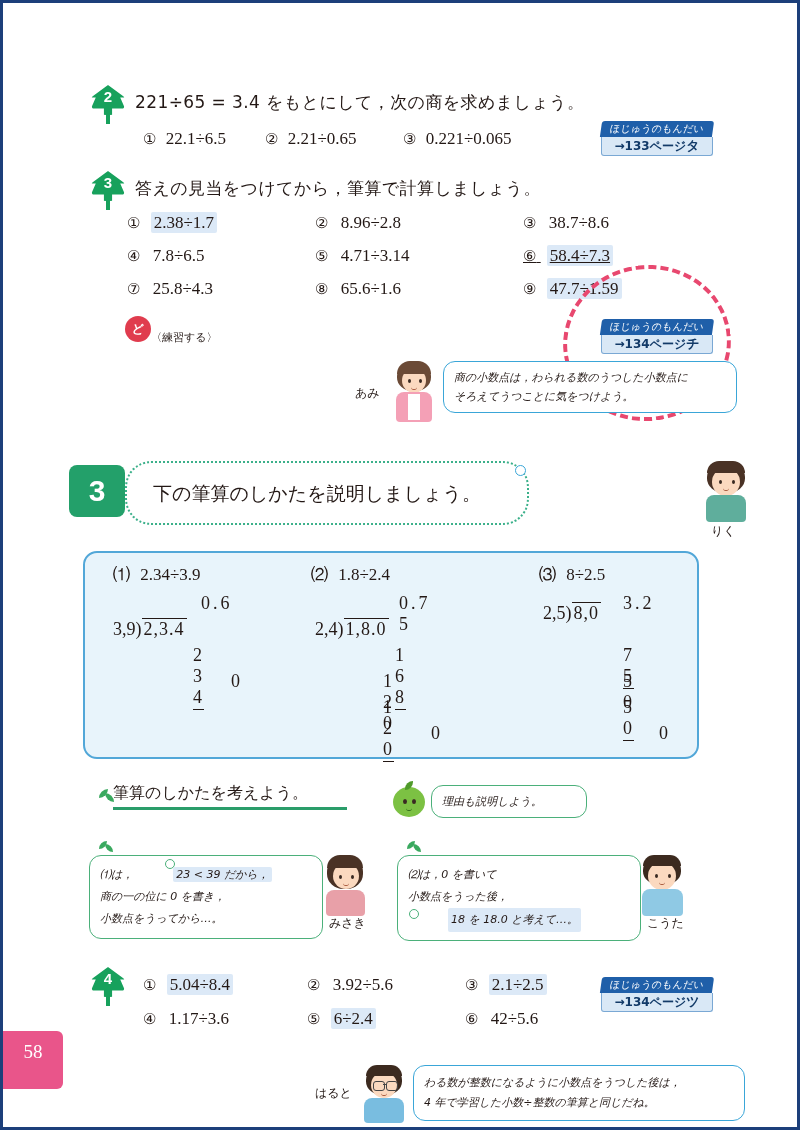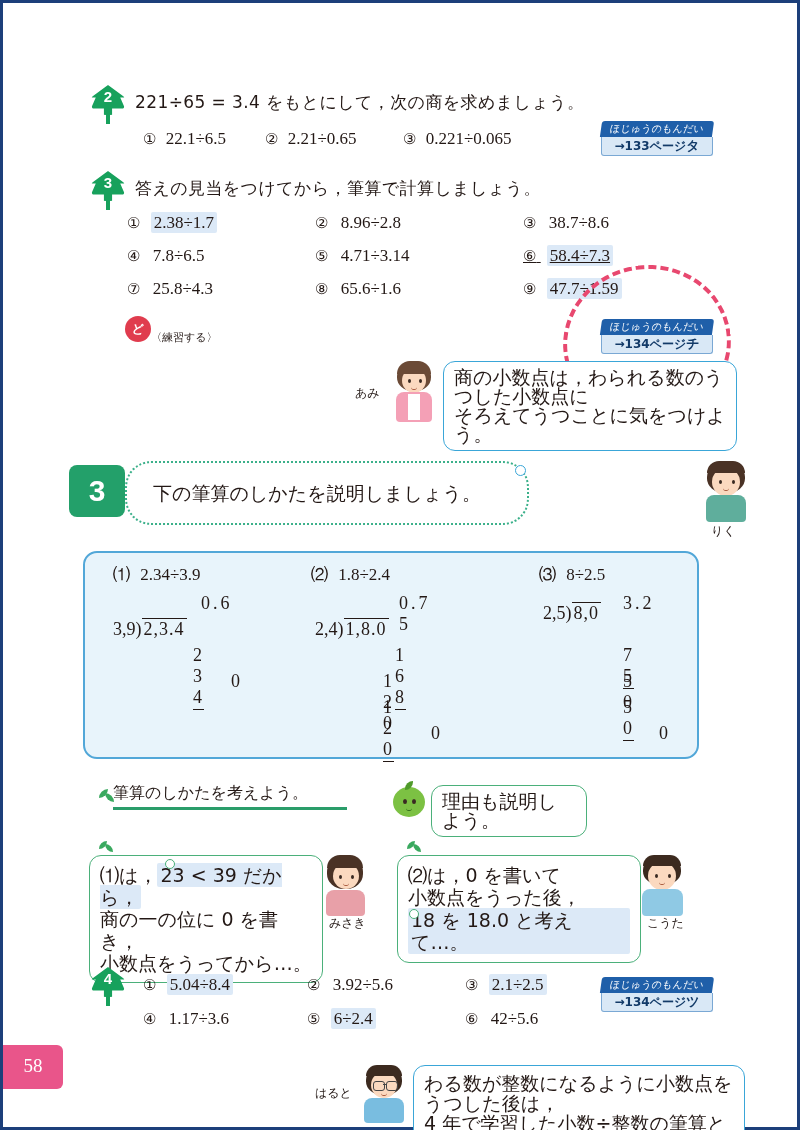--- a/index.html
+++ b/index.html
@@ -15,21 +15,21 @@
     position:absolute;left:0;top:0;width:800px;height:1130px;
     border:3px solid #1c3f7a;
     box-sizing:border-box;
   }
   .inner{position:absolute;left:0;top:0;width:794px;height:1124px;}
 
   
   .abs{position:absolute;}
   .jp{font-family:"DejaVu Sans","Liberation Sans",sans-serif;}
   .num{font-family:"Liberation Serif","DejaVu Serif",serif;}
-  .hl{background:#dce9f7;padding:1px 3px;border-radius:2px;}
+  .hl{background:#dce9f7;padding:1px 3px;border-radius:2px;margin-left:40px;}
 
   
   .tree{position:absolute;width:34px;height:40px;}
   .tree .crown{
     position:absolute;left:0;top:0;width:34px;height:30px;
     background:#17a15c;
     border-radius:50% 50% 45% 45%/60% 60% 40% 40%;
     clip-path:polygon(50% 0%,100% 42%,86% 42%,100% 78%,62% 78%,62% 100%,38% 100%,38% 78%,0% 78%,14% 42%,0% 42%);
   }
   .tree .tnum{
@@ -64,21 +64,21 @@
 
   
   .redring{
     position:absolute;border:4px dashed #e8486f;border-radius:50%;
     pointer-events:none;
   }
 
   
   .bub{
     position:absolute;background:#fff;border:1.5px solid #3aa6d8;border-radius:12px;
-    font-size:19px;line-height:19px;padding:6px 10px;color:#231815;
+    font-size:11px;line-height:19px;padding:6px 10px;color:#231815;font-style:italic;
   }
   .bub.green{border-color:#4bb07a;}
   .bub:after{content:"";position:absolute;}
 
   
   .sec3box{
     position:absolute;border:2.5px dotted #3bb08a;border-radius:26px;
     background:#fff;
   }
   .sec3num{
@@ -98,21 +98,21 @@
   .greenline{position:absolute;height:2.5px;background:#2a9d6a;}
   .hair{position:absolute;border-radius:50% 50% 45% 45%;}
   .skin{position:absolute;background:#fbd9bf;border-radius:50%;}
   .body{position:absolute;border-radius:8px 8px 4px 4px;}
   .eye{position:absolute;width:3px;height:4px;background:#3a2a22;border-radius:50%;}
   .mouth{position:absolute;width:6px;height:3px;border-bottom:1.5px solid #a5563a;border-radius:0 0 6px 6px;}
   .name{position:absolute;font-size:12px;color:#231815;}
 
   
   .pagenum{
-    position:absolute;left:0;bottom:38px;width:60px;height:44px;background:#e9558a;
+    position:absolute;left:0;bottom:38px;width:60px;height:58px;background:#e9558a;
     color:#fff;font-size:19px;text-align:center;line-height:42px;border-radius:0 6px 6px 0;
   }
 
   
   .renshu{
     position:absolute;width:26px;height:26px;border-radius:50%;background:#e03c4e;
     color:#fff;font-size:12px;line-height:26px;text-align:center;font-weight:bold;
   }
 </style>
 </head>

